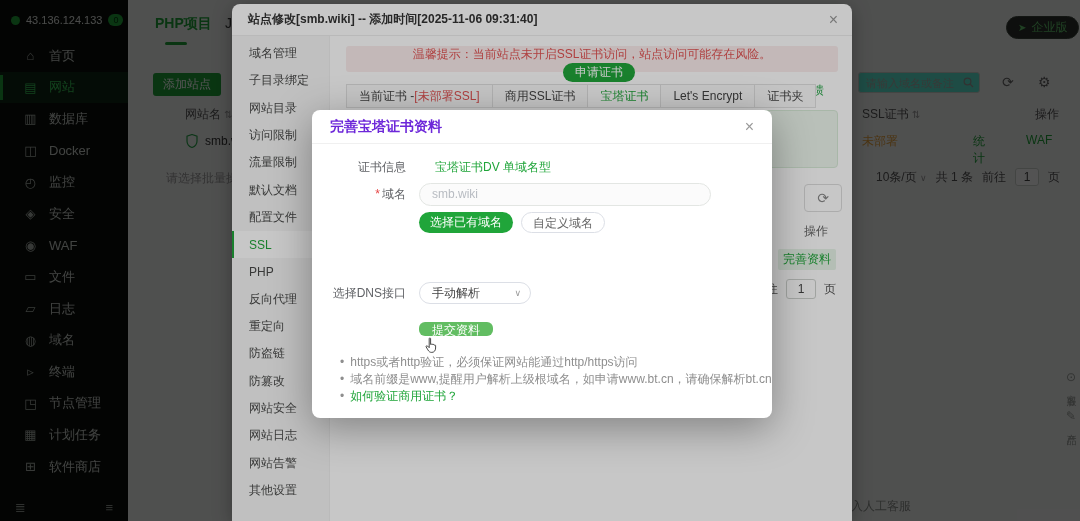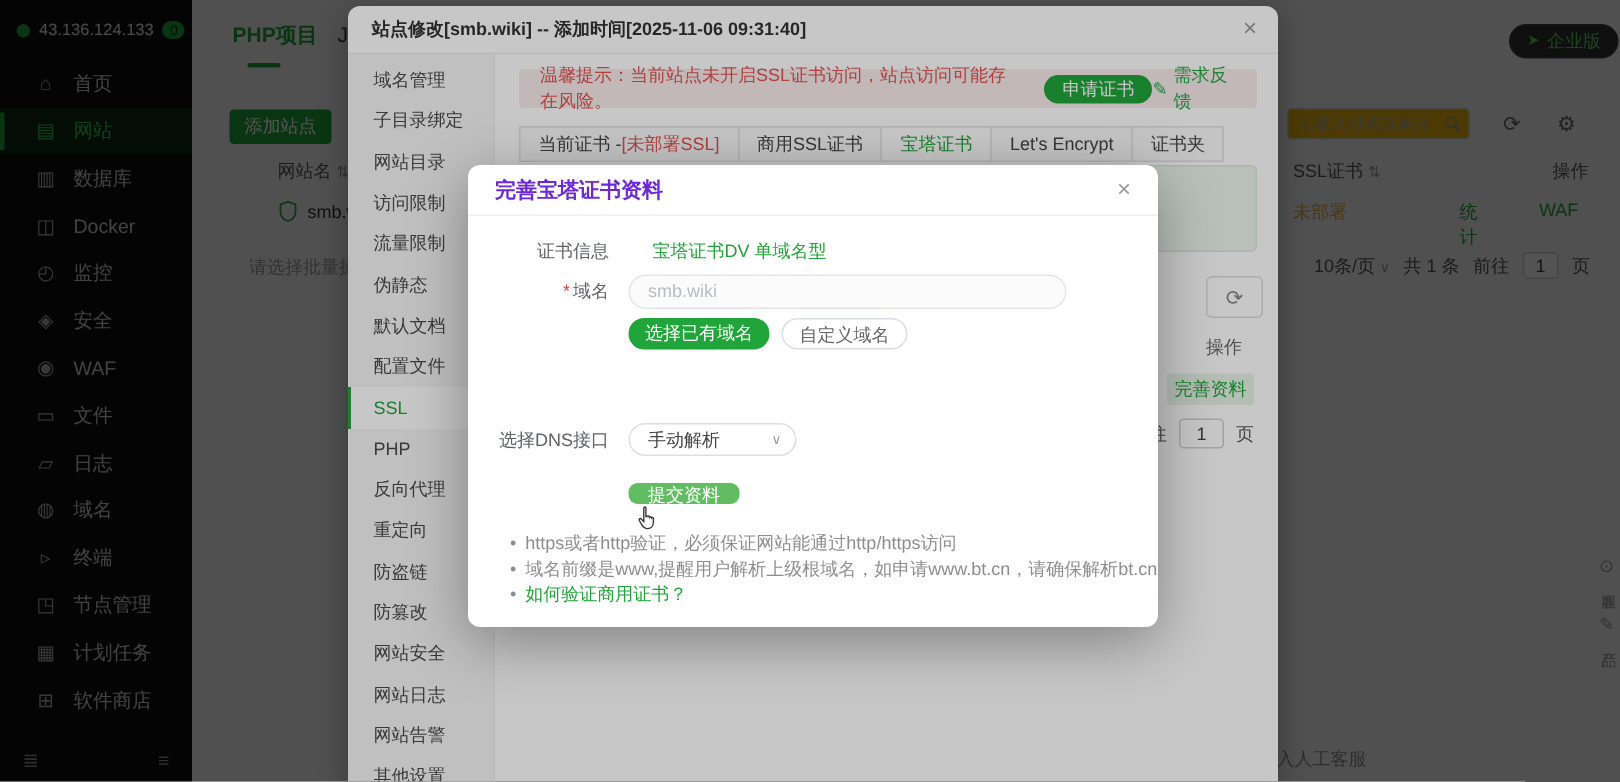--- a/index.html
+++ b/index.html
@@ -26,21 +26,21 @@
   
   .main{position:absolute;left:128px;top:0;right:0;bottom:0;background:#f4f5f4;z-index:1;}
   .pt{position:absolute;left:27px;top:15px;font-size:14px;color:var(--brand-green);font-weight:bold;}
   .pt-underline{position:absolute;left:37px;top:42px;width:22px;height:3px;background:var(--brand-green);border-radius:2px;}
   .pt2{position:absolute;left:97px;top:15px;font-size:14px;color:#333;}
   .add-btn{position:absolute;left:25px;top:73px;height:23px;padding:0 10px;background:var(--brand-green);color:#fff;font-size:12px;border:0;border-radius:3px;cursor:pointer;}
   .th-site{position:absolute;left:57px;top:106px;font-size:12px;color:#555;}
   .sort{color:#9a9a9a;font-size:10px;}
   .site-row{position:absolute;left:58px;top:134px;display:flex;align-items:center;gap:7px;font-size:12px;color:#333;}
   .batch{position:absolute;left:38px;top:170px;font-size:12px;color:#9a9a9a;}
-  .search-box{position:absolute;left:730px;top:72px;width:122px;height:21px;border:1px solid #cfd3cf;border-radius:3px;background:#eab308;display:flex;align-items:center;padding:0 5px 0 7px;}
+  .search-box{position:absolute;left:730px;top:72px;width:122px;height:21px;border:1px solid #cfd3cf;border-radius:3px;background:#5eead4;display:flex;align-items:center;padding:0 5px 0 7px;}
   .search-box input{border:0;outline:0;flex:1;width:80px;font-size:11px;color:#555;background:transparent;}
   .search-box input::placeholder{color:#a9ada9;}
   .tool-ic{position:absolute;top:74px;font-size:14px;color:#666;cursor:pointer;}
   .ent-btn{position:absolute;left:878px;top:16px;height:23px;padding:0 11px;border-radius:12px;background:#2c312c;border:1px solid #3d473d;color:#63c76d;font-size:12px;display:flex;align-items:center;gap:5px;cursor:pointer;}
   .th-ssl{position:absolute;left:734px;top:106px;font-size:12px;color:#555;}
   .th-op{position:absolute;left:907px;top:106px;font-size:12px;color:#555;}
   .ssl-status{position:absolute;left:734px;top:133px;font-size:12px;color:var(--warn-orange);}
   .row-actions{position:absolute;left:817px;top:133px;display:flex;gap:13px;font-size:12px;color:var(--brand-green);}
   .row-actions span{cursor:pointer;margin-left:28px;}
   .pager{position:absolute;left:748px;top:168px;display:flex;align-items:center;gap:9px;font-size:12px;color:#555;}
@@ -58,21 +58,21 @@
 
   
   .site-modal{position:absolute;left:232px;top:4px;width:620px;height:517px;background:#fff;border-radius:8px 8px 0 0;z-index:20;box-shadow:0 4px 20px rgba(0,0,0,.3);}
   .smd-head{height:32px;display:flex;align-items:center;border-bottom:1px solid #ededed;padding:0 14px 0 16px;}
   .smd-title{font-size:12px;font-weight:bold;color:#333;flex:1;}
   .smd-close{font-size:16px;color:#999;cursor:pointer;line-height:1;}
   .smd-menu{position:absolute;left:0;top:32px;bottom:0;width:98px;background:#f6f7f6;border-right:1px solid #efefef;padding-top:4px;overflow:hidden;}
   .sm-item{height:27.3px;display:flex;align-items:center;padding-left:17px;font-size:12px;color:#4a4a4a;cursor:pointer;}
   .sm-item.active{background:#fff;color:var(--brand-green);border-left:2px solid var(--brand-green);padding-left:15px;}
   .smd-content{position:absolute;left:98px;top:32px;right:0;bottom:0;}
-  .warn{margin:10px 14px 0 16px;height:26px;display:flex;align-items:center;background:#faecec;border-radius:3px;padding:0 14px;font-size:12px;color:var(--danger-red);}
+  .warn{margin:10px 14px 0 16px;height:26px;display:flex;align-items:center;background:#faecec;border-radius:3px;padding:0 14px;font-size:12px;color:var(--danger-red);flex-direction:column;}
   .warn-btn{margin-left:14px;background:var(--brand-green);color:#fff;border-radius:11px;height:19px;line-height:19px;padding:0 12px;font-size:12px;border:0;cursor:pointer;flex:none;}
   .warn-fb{margin-left:auto;color:#2aa64a;font-size:12px;display:flex;gap:4px;align-items:center;cursor:pointer;}
   .ssl-tabs{margin:12px 14px 0 16px;display:flex;}
   .tab{height:24px;line-height:22px;padding:0 12px;border:1px solid #e2e2e2;margin-left:-1px;font-size:12px;color:#444;background:#fbfbfb;cursor:pointer;white-space:nowrap;}
   .tab:first-child{margin-left:0;}
   .tab .red{color:var(--danger-red);}
   .tab.active{color:var(--brand-green);background:#fff;}
   .cert-panel{margin:2px 14px 0 16px;height:58px;background:#eef6ee;border:1px solid #d8ebd8;border-radius:4px;}
   .refresh-btn{position:absolute;right:10px;top:148px;width:38px;height:28px;border:1px solid #ddd;border-radius:4px;background:#fff;color:#888;font-size:14px;display:flex;align-items:center;justify-content:center;cursor:pointer;}
   .op-head{position:absolute;right:24px;top:187px;font-size:12px;color:#666;}
@@ -242,21 +242,20 @@
     <div class="smd-head">
       <span class="smd-title">站点修改[smb.wiki] -- 添加时间[2025-11-06 09:31:40]</span>
       <span class="smd-close">×</span>
     </div>
     <div class="smd-menu">
       <div class="sm-item">域名管理</div>
       <div class="sm-item">子目录绑定</div>
       <div class="sm-item">网站目录</div>
       <div class="sm-item">访问限制</div>
       <div class="sm-item">流量限制</div>
-      <div class="sm-item">伪静态</div>
       <div class="sm-item">默认文档</div>
       <div class="sm-item">配置文件</div>
       <div class="sm-item active">SSL</div>
       <div class="sm-item">PHP</div>
       <div class="sm-item">反向代理</div>
       <div class="sm-item">重定向</div>
       <div class="sm-item">防盗链</div>
       <div class="sm-item">防篡改</div>
       <div class="sm-item">网站安全</div>
       <div class="sm-item">网站日志</div>

